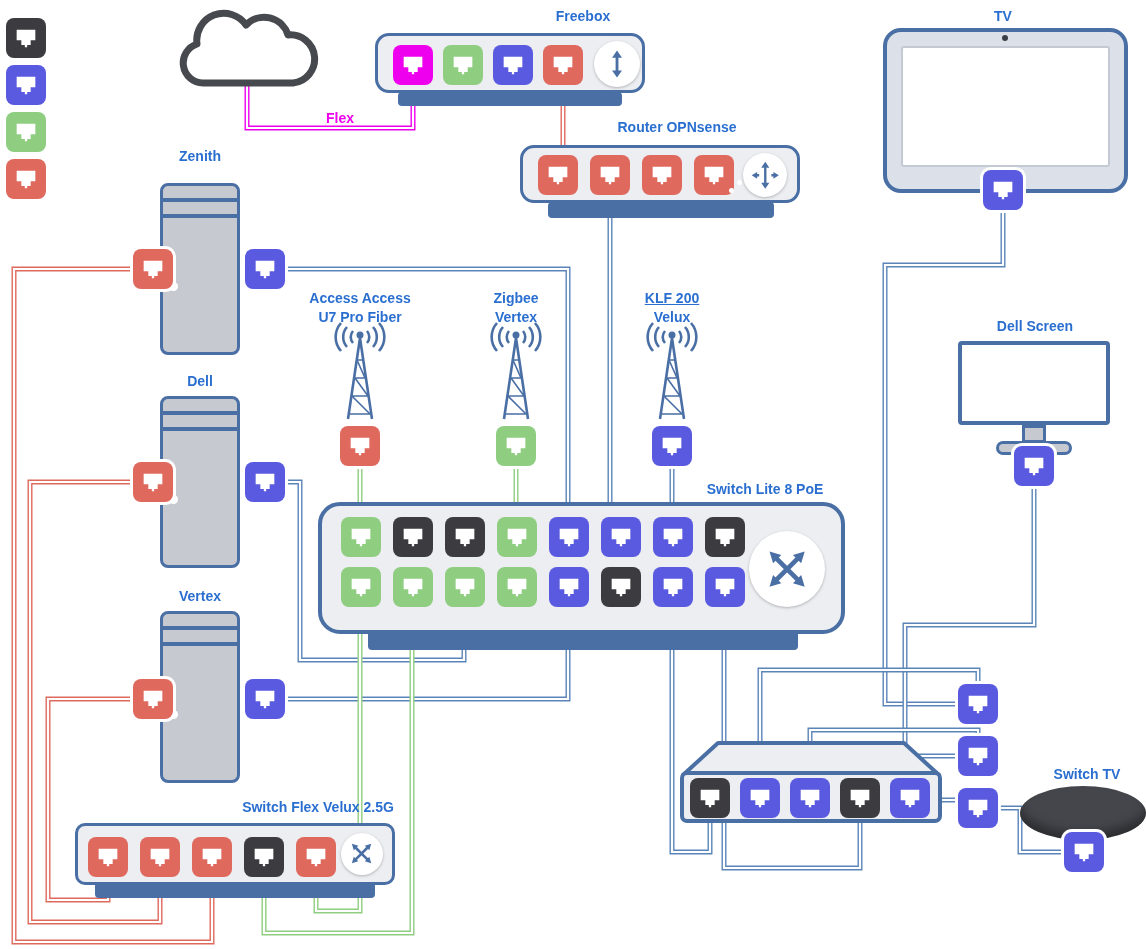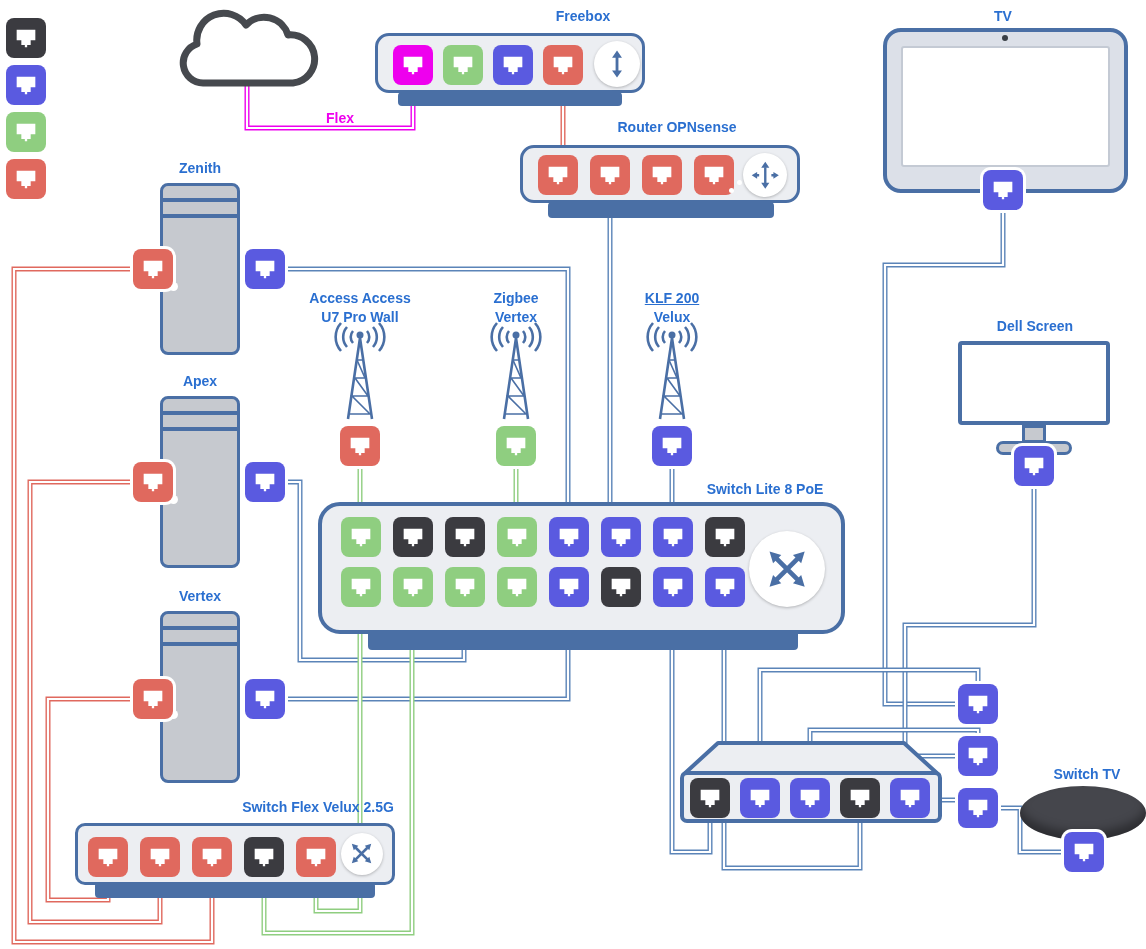--- a/index.html
+++ b/index.html
@@ -244,42 +244,42 @@
     <div style="position:absolute;left:115px;top:3px;width:6px;height:6px;border-radius:50%;background:#3a3f46;"></div>
   </div>
   <div class="jack" style="left:983px;top:170px;">
       <div class="port" style="background: rgb(90, 90, 224);">
         <svg viewBox="0 0 24 24">
           <path d="M4 5h16v9h-4v4h-3v2h-2v-2H8v-4H4z" fill="#fff"></path>
         </svg>
       </div>
     </div>
 
-  <div class="lbl" style="left:160px;top:160px;width:80px;">Zenith</div>
+  <div class="lbl" style="left:160px;top:148px;width:80px;">Zenith</div>
   <div class="tower" style="left:160px;top:183px;">
     <div class="bar" style="top:12px;"></div>
     <div class="bar" style="top:28px;"></div>
     <div class="dot" style="top:96px;"></div>
   </div>
   <div class="jack" style="left:133px;top:249px;">
       <div class="port" style="background: rgb(224, 105, 94);">
         <svg viewBox="0 0 24 24">
           <path d="M4 5h16v9h-4v4h-3v2h-2v-2H8v-4H4z" fill="#fff"></path>
         </svg>
       </div>
     </div>
   <div class="jack" style="left:245px;top:249px;">
       <div class="port" style="background: rgb(90, 90, 224);">
         <svg viewBox="0 0 24 24">
           <path d="M4 5h16v9h-4v4h-3v2h-2v-2H8v-4H4z" fill="#fff"></path>
         </svg>
       </div>
     </div>
 
-  <div class="lbl" style="left:160px;top:373px;width:80px;">Apex</div>
+  <div class="lbl" style="left:160px;top:373px;width:80px;">Dell</div>
   <div class="tower" style="left:160px;top:396px;">
     <div class="bar" style="top:12px;"></div>
     <div class="bar" style="top:28px;"></div>
     <div class="dot" style="top:96px;"></div>
   </div>
   <div class="jack" style="left:133px;top:462px;">
       <div class="port" style="background: rgb(224, 105, 94);">
         <svg viewBox="0 0 24 24">
           <path d="M4 5h16v9h-4v4h-3v2h-2v-2H8v-4H4z" fill="#fff"></path>
         </svg>
@@ -308,21 +308,21 @@
     </div>
   <div class="jack" style="left:245px;top:679px;">
       <div class="port" style="background: rgb(90, 90, 224);">
         <svg viewBox="0 0 24 24">
           <path d="M4 5h16v9h-4v4h-3v2h-2v-2H8v-4H4z" fill="#fff"></path>
         </svg>
       </div>
     </div>
 
   <div class="lbl" style="left:295px;top:290px;width:130px;">Access Access</div>
-  <div class="lbl" style="left:295px;top:309px;width:130px;">U7 Pro Wall</div>
+  <div class="lbl" style="left:295px;top:309px;width:130px;">U7 Pro Fiber</div>
   <svg class="antenna" style="left:315px;top:322px;" width="90" height="100" viewBox="0 0 90 100">
     <circle class="afill" cx="45" cy="13" r="3.5"></circle>
     <path class="astroke" stroke-width="2.6" d="M45 16 33 97 M45 16 57 97"></path>
     <path class="astroke" stroke-width="1.6" d="M42 38h6M40 56h10M37 74h16M35 92h20M42 38 50 56 40 56 53 74 37 74 55 92"></path>
     <path class="astroke" stroke-width="2.6" d="M52 9a9 9 0 0 1 0 12M58 5a15 15 0 0 1 0 20M64 1a21 21 0 0 1 0 28M38 9a9 9 0 0 0 0 12M32 5a15 15 0 0 0 0 20M26 1a21 21 0 0 0 0 28"></path>
   </svg>
   <div class="jack" style="left:340px;top:426px;">
       <div class="port" style="background: rgb(224, 105, 94);">
         <svg viewBox="0 0 24 24">
           <path d="M4 5h16v9h-4v4h-3v2h-2v-2H8v-4H4z" fill="#fff"></path>

